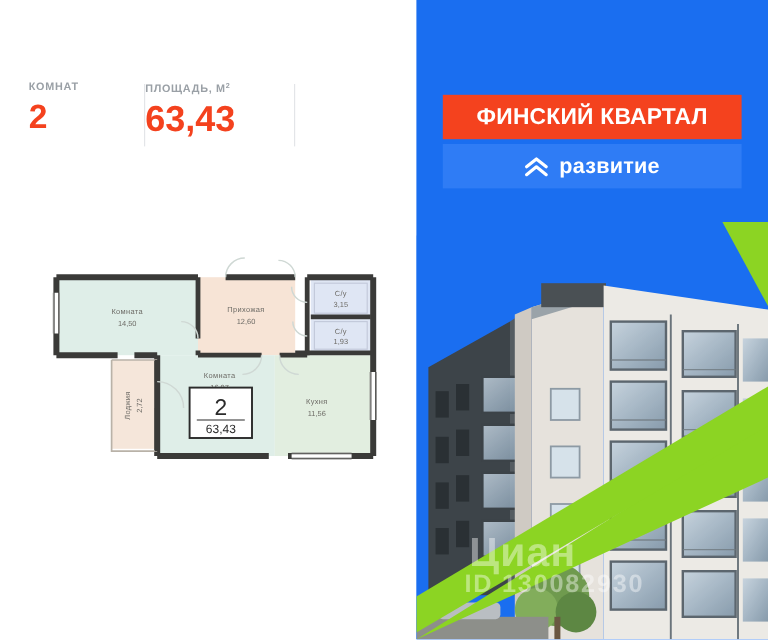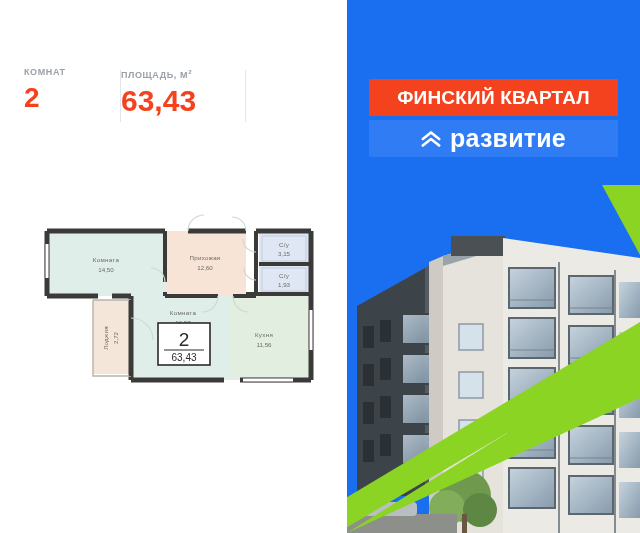--- a/index.html
+++ b/index.html
@@ -81,21 +81,21 @@
   .logo-red span {
     color: #ffffff; font-size: 19px; font-weight: bold; letter-spacing: .2px;
     white-space: nowrap;
   }
   .logo-blue {
     background: #2f7cf5; height: 37px; margin-top: 4px;
     display: flex; align-items: center; justify-content: center; gap: 9px;
   }
   .chev-icon { display: block; width: 20px; height: 18px; }
   .logo-blue .brand {
-    color: #ffffff; font-size: 25px; font-weight: bold; letter-spacing: .2px; text-align: center;
+    color: #ffffff; font-size: 18px; font-weight: bold; letter-spacing: .2px; text-align: center;
   }
 
   
   .photo {
     position: absolute; left: 0; top: 196px; width: 293px; height: 337px;
     overflow: hidden;
   }
   .photo svg { display: block; }
 
   
@@ -369,20 +369,24 @@
       </svg>
     </div>
 
     <svg class="green-top" viewBox="0 0 293 533" xmlns="http://www.w3.org/2000/svg">
       <polygon points="293,185 293,255 255,185" fill="#8cd423"></polygon>
       <polygon points="0,533 293,350 293,398 0,533" fill="#8cd423"></polygon>
       <polygon points="0,470 0,533 120,455" fill="#8cd423" opacity="0"></polygon>
       <polygon points="-60,533 293,322 293,355 -10,533" fill="#8cd423"></polygon>
     </svg>
 
+    <div class="watermark">
+      <div class="wm-text wm-cyan">Циан</div>
+      <div class="wm-text wm-id">ID 130082930</div>
+    </div>
 
     <div class="logo-wrap">
       <div class="logo-red">
         <span>ФИНСКИЙ КВАРТАЛ</span>
       </div>
       <div class="logo-blue">
         <svg class="chev-icon" viewBox="0 0 24 22">
           <path d="M2,11 L12,3 L22,11" fill="none" stroke="#ffffff" stroke-width="3.2" stroke-linecap="round" stroke-linejoin="round"></path>
           <path d="M2,19 L12,11 L22,19" fill="none" stroke="#ffffff" stroke-width="3.2" stroke-linecap="round" stroke-linejoin="round"></path>
         </svg>

